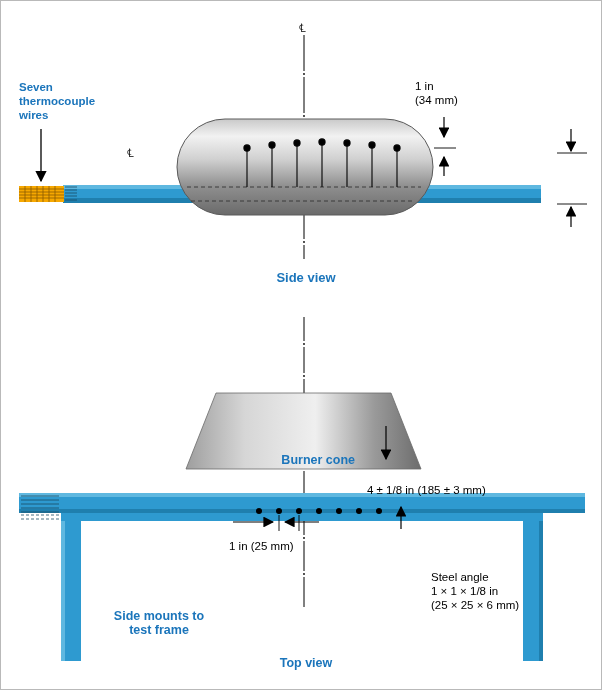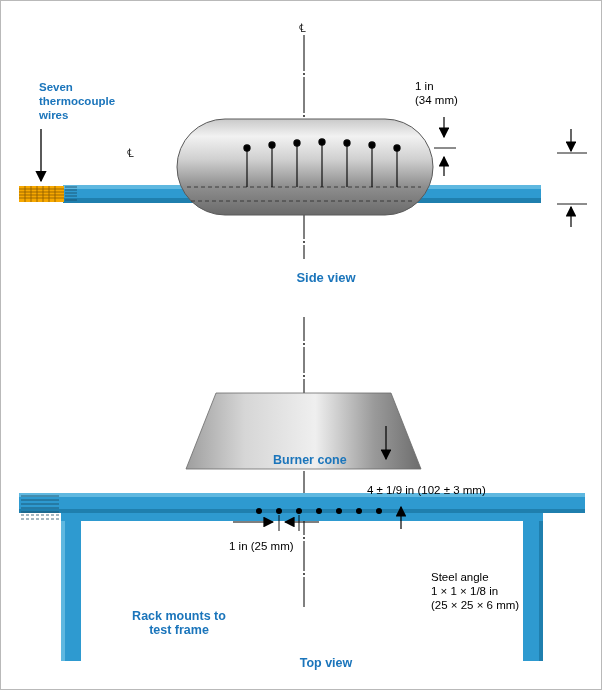--- a/index.html
+++ b/index.html
@@ -20,21 +20,20 @@
   .lbl {
     position: absolute;
     font-size: 11.5px;
     line-height: 14px;
     color: #000000;
     white-space: pre-line;
   }
   .blue {
     color: #1b75bb;
     font-weight: bold;
-    margin-left: 20px;
   }
   .cl {
     position: absolute;
     font-size: 12px;
     color: #000000;
     font-family: "Liberation Serif", serif;
   }
   svg.layer {
     position: absolute;
     left: 0;
@@ -209,28 +208,28 @@
 
   <div class="cl" style="left:298px; top:18px;">℄</div>
   <div class="cl" style="left:126px; top:143px;">℄</div>
 
   <div class="lbl" style="left:414px; top:78px; width:90px; text-align:left;">1 in
 (34 mm)</div>
 
 
   <div class="lbl blue" style="left:270px; top:270px; width:70px; text-align:center; font-size:13px;">Side view</div>
 
-  <div class="lbl blue" style="left:252px; top:452px; width:102px; text-align:left; font-size:12.5px;">Burner cone</div>
-
-  <div class="lbl" style="left:366px; top:482px; width:180px; text-align:left;">4 ± 1/9 in (102 ± 3 mm)</div>
+  <div class="lbl blue" style="left:252px; top:452px; width:102px; text-align:right; font-size:12.5px;">Burner cone</div>
+
+  <div class="lbl" style="left:366px; top:482px; width:180px; text-align:left;">4 ± 1/8 in (185 ± 3 mm)</div>
 
   <div class="lbl" style="left:228px; top:538px; width:110px; text-align:left;">1 in (25 mm)</div>
 
   <div class="lbl" style="left:430px; top:569px; width:160px; text-align:left;">Steel angle
 1 × 1 × 1/8 in
 (25 × 25 × 6 mm)</div>
 
-  <div class="lbl blue" style="left:96px; top:608px; width:124px; text-align:center; font-size:12.5px;">Rack mounts to
+  <div class="lbl blue" style="left:96px; top:608px; width:124px; text-align:center; font-size:12.5px;">Side mounts to
 test frame</div>
 
   <div class="lbl blue" style="left:270px; top:655px; width:70px; text-align:center; font-size:12.5px;">Top view</div>
 
 </div>
 
 </body></html>

